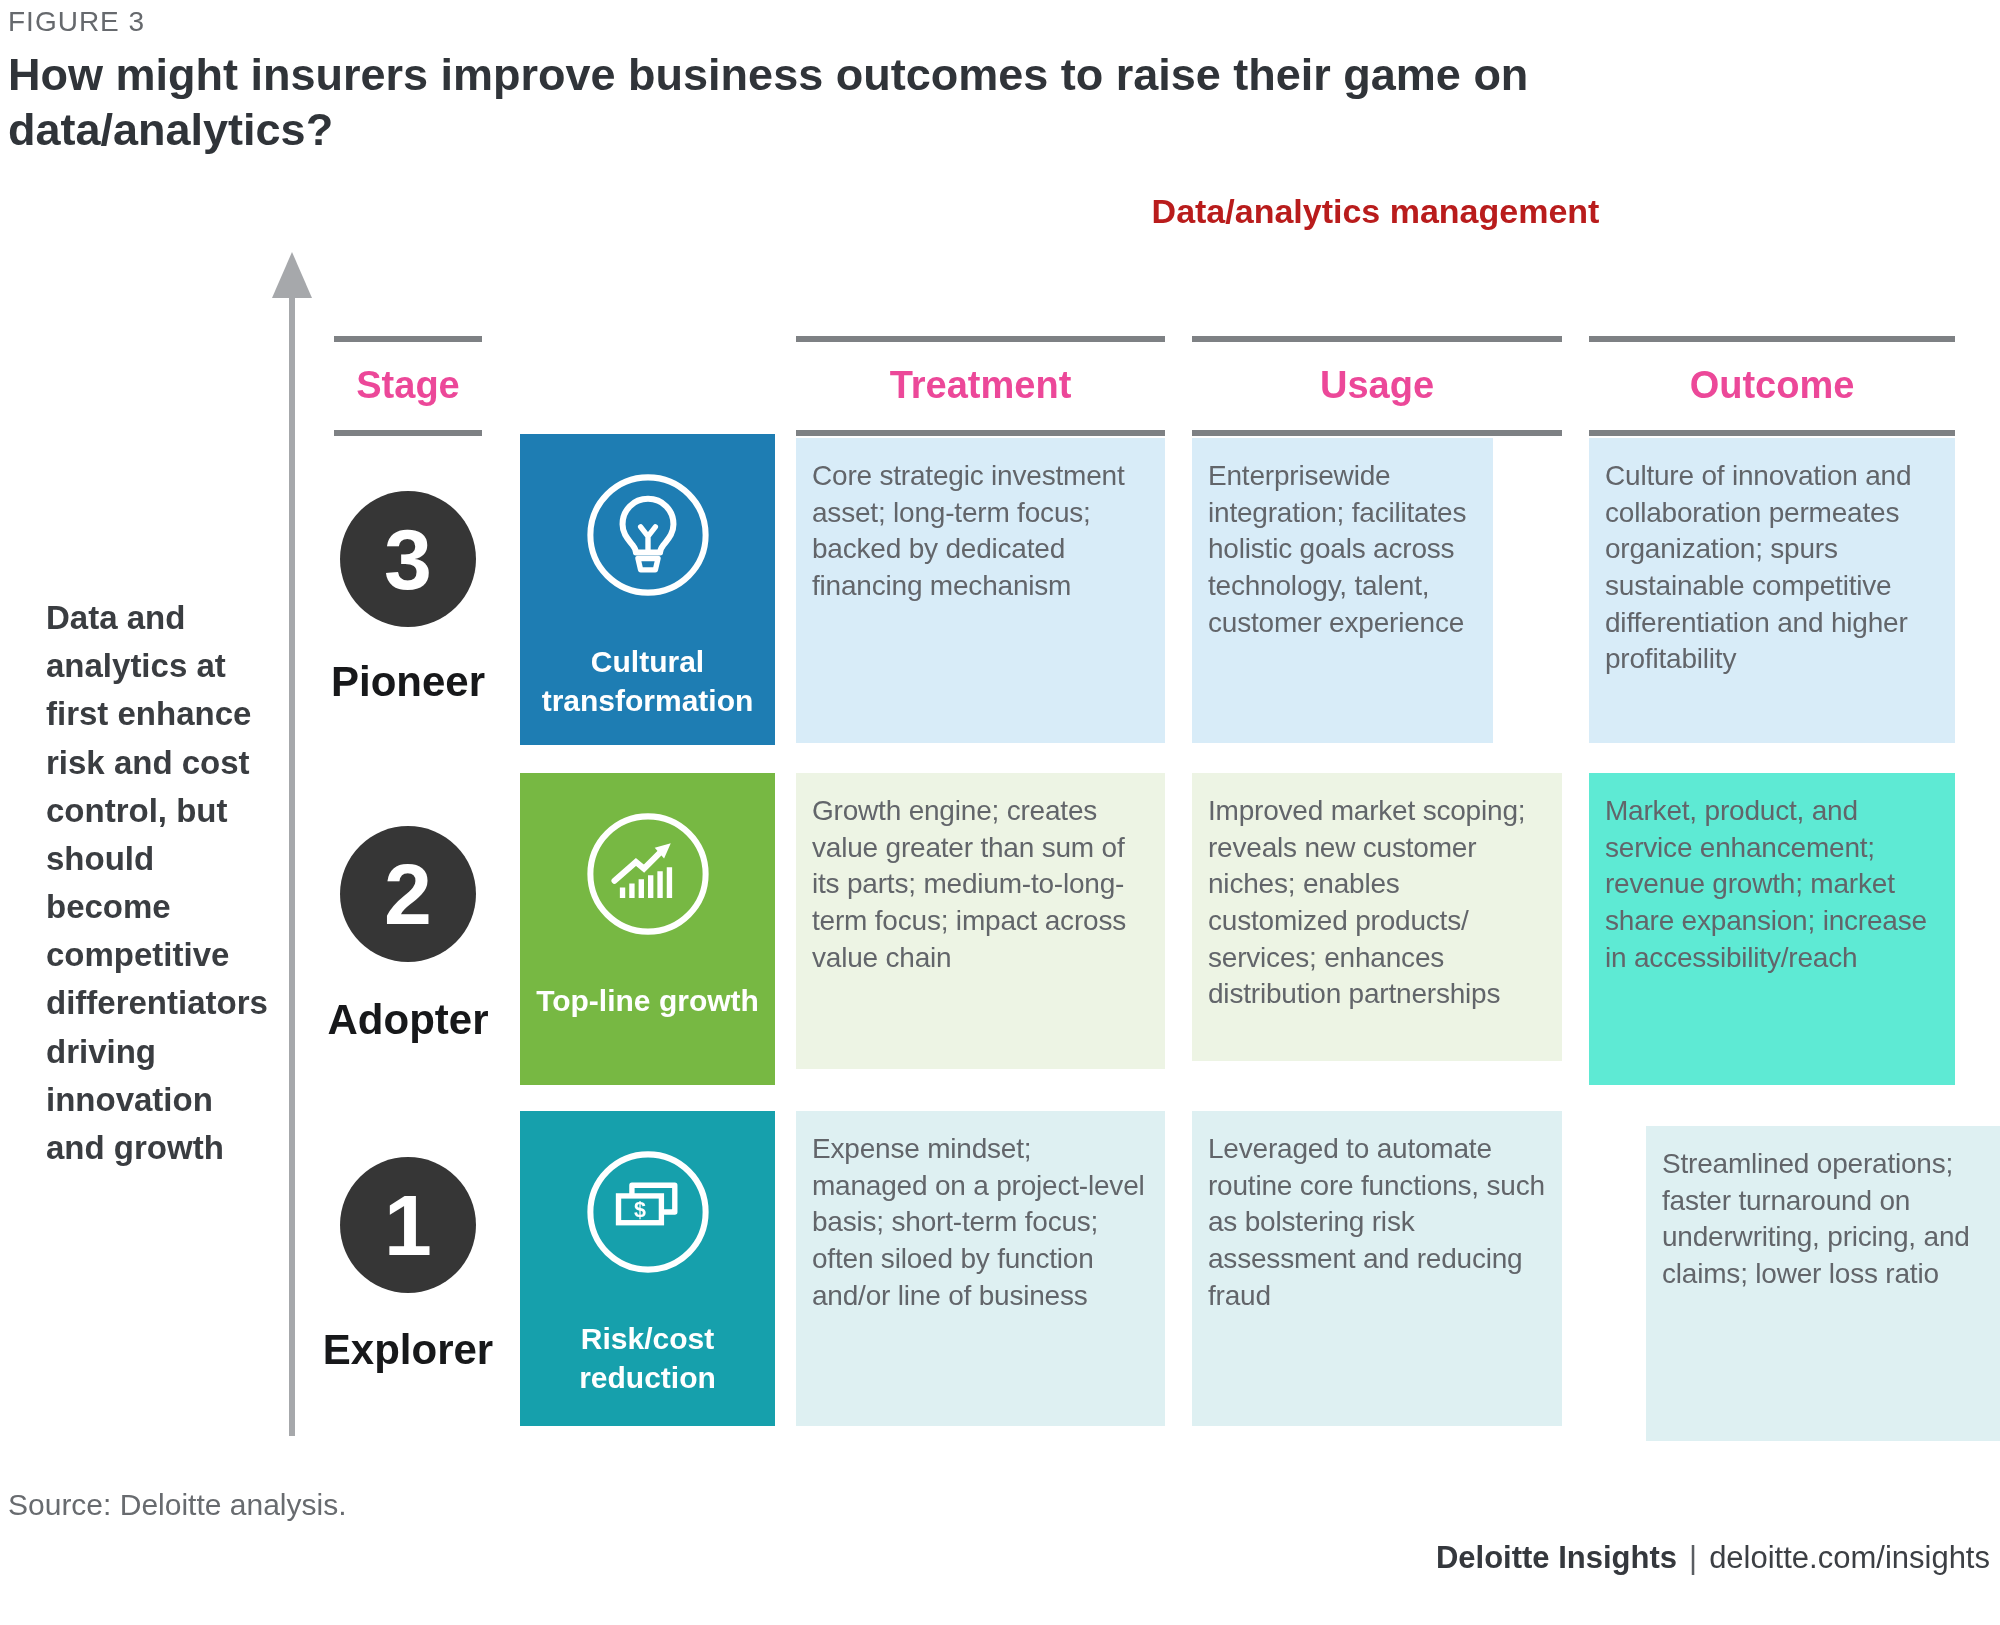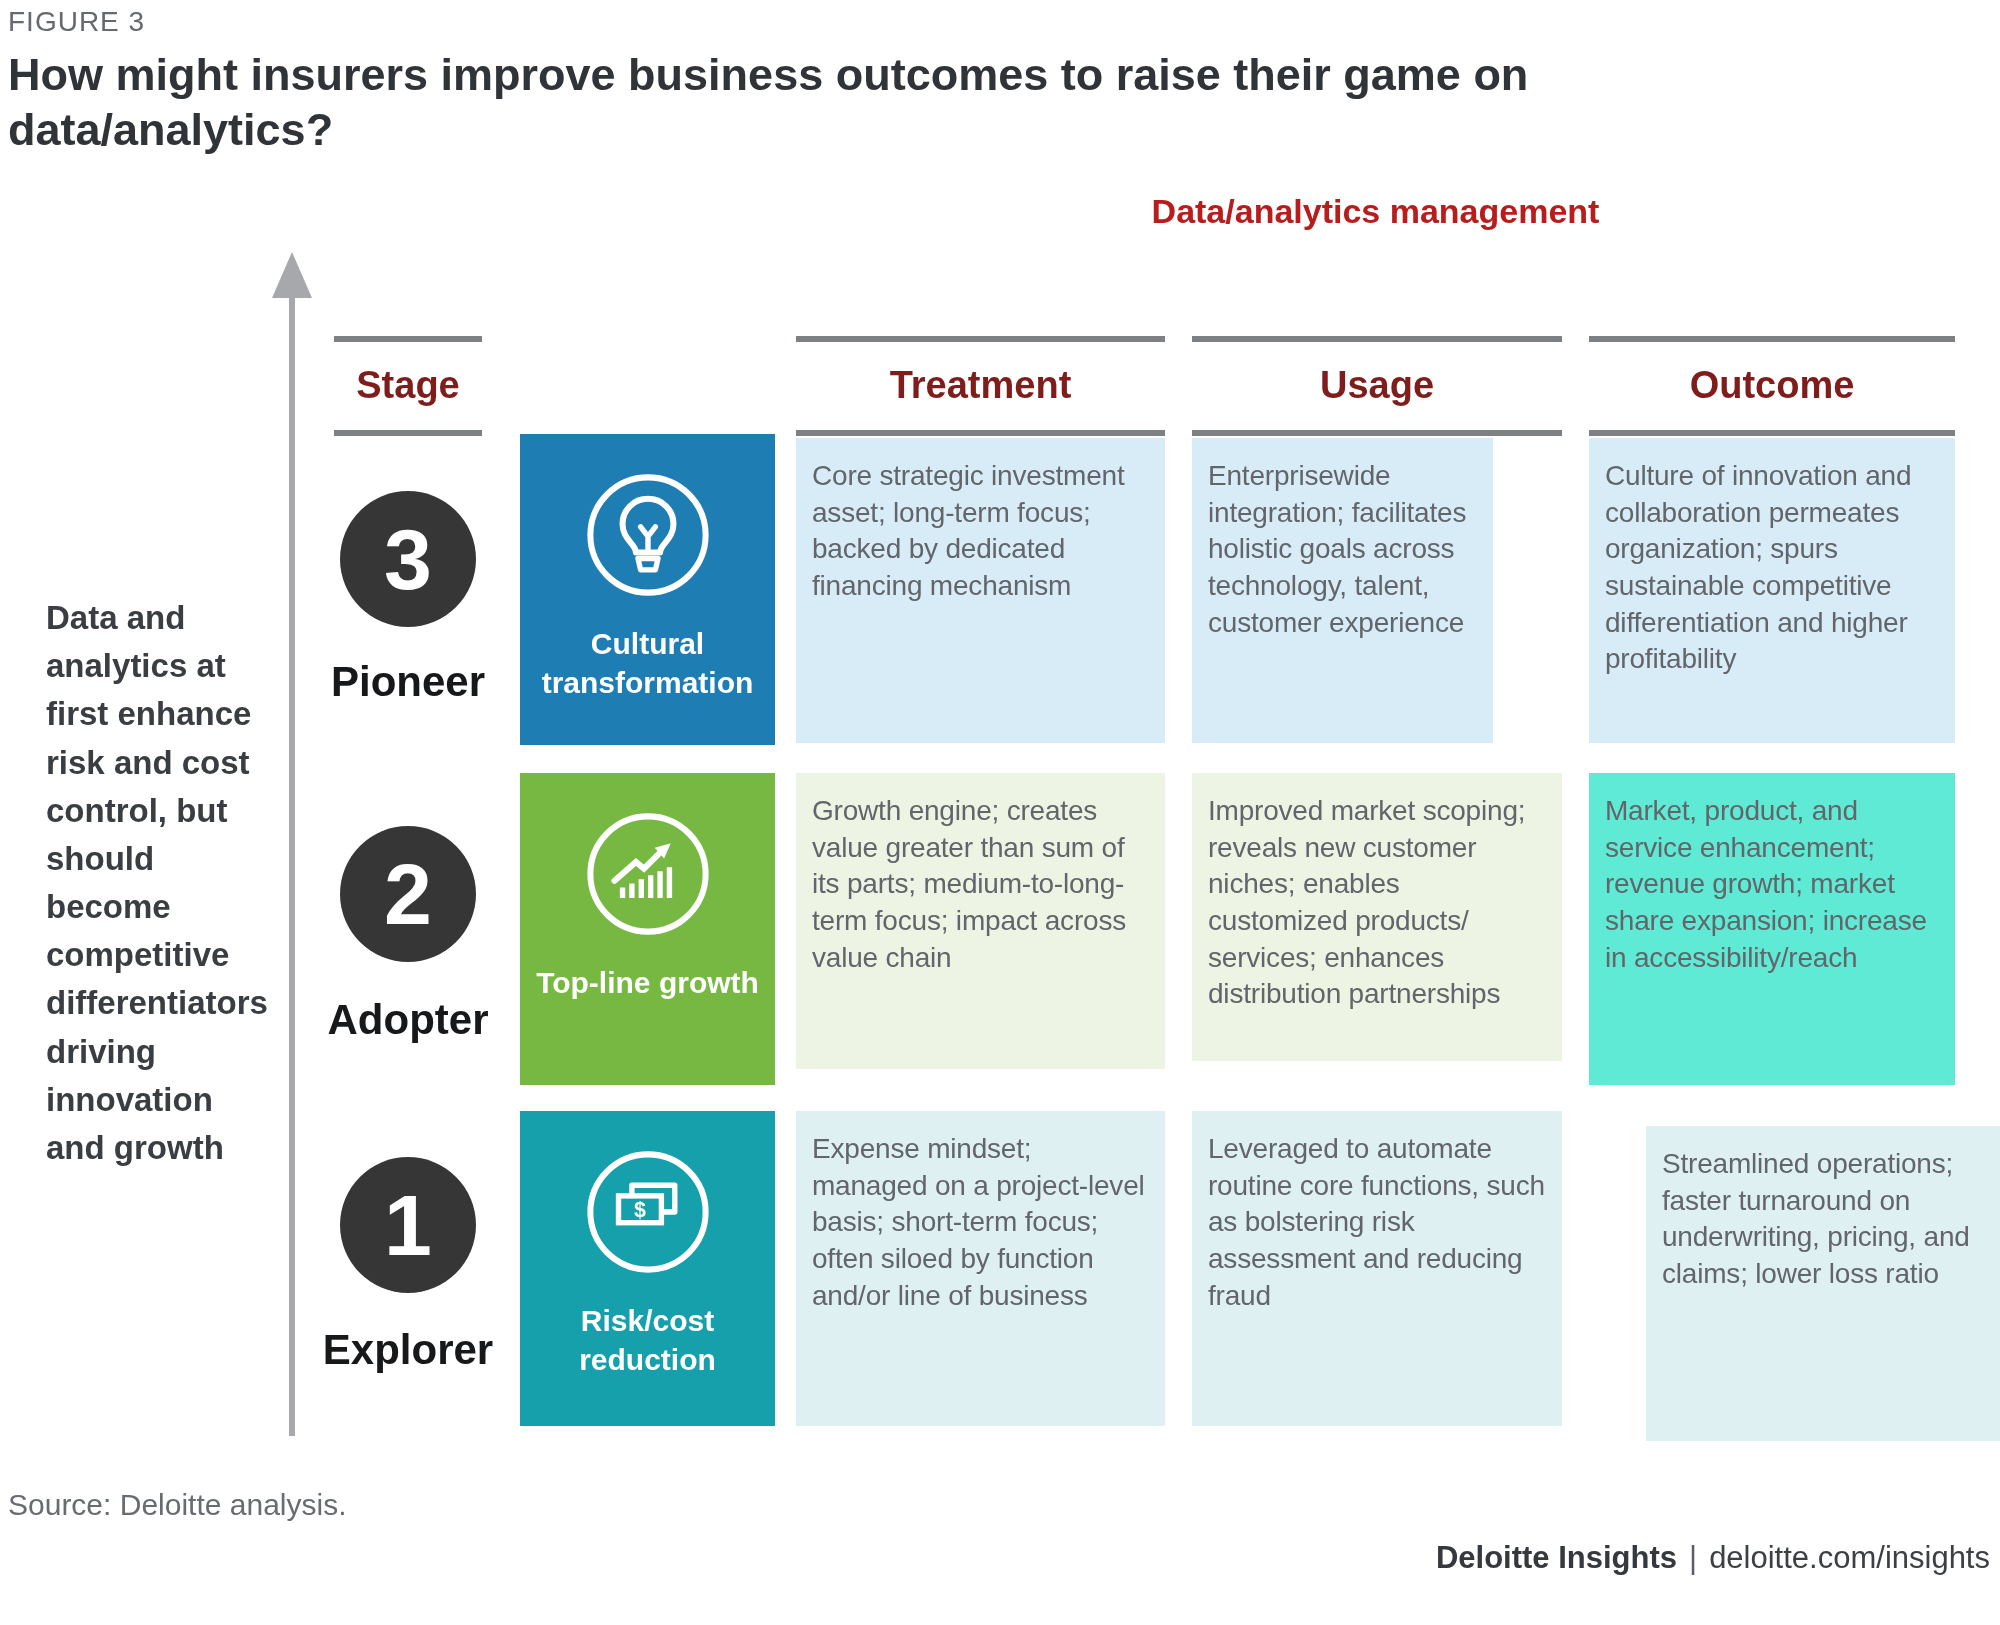--- a/index.html
+++ b/index.html
@@ -7,36 +7,36 @@
           font-family:"Liberation Sans","DejaVu Sans",sans-serif;}
   .abs{position:absolute;}
 
   .figure-label{left:8px;top:6px;font-size:28px;letter-spacing:1px;color:#66696d;}
   .page-title{left:8px;top:48px;width:1700px;font-size:45px;font-weight:bold;color:#303439;line-height:1.22;}
 
   .group-header{left:796px;top:192px;width:1159px;text-align:center;font-size:34px;font-weight:bold;color:#b91c1c;}
 
   .hbar{height:6px;background:#7e8184;}
   .col-label{top:344px;height:82px;display:flex;align-items:center;justify-content:center;
-             font-size:38px;font-weight:bold;color:#7f1d1d;}
+             font-size:38px;font-weight:bold;color:#ec4899;}
 
   .arrow-shaft{left:289px;top:296px;width:6px;height:1140px;background:#a6a8ab;}
   .arrow-head{left:272px;top:252px;width:0;height:0;border-left:20px solid transparent;
               border-right:20px solid transparent;border-bottom:46px solid #a6a8ab;}
 
   .axis-note{left:46px;top:594px;width:232px;font-size:33px;font-weight:bold;color:#3a3d41;line-height:1.46;}
 
   .stage-circle{left:340px;width:136px;height:136px;border-radius:50%;background:#363636;color:#ffffff;
                 display:flex;align-items:center;justify-content:center;font-size:86px;font-weight:bold;}
   .stage-name{left:288px;width:240px;text-align:center;font-size:42px;font-weight:bold;color:#17181a;}
 
   .theme-box{left:520px;width:255px;display:flex;flex-direction:column;align-items:center;
              padding-top:34px;box-sizing:border-box;}
   .theme-icon{width:134px;height:134px;flex:0 0 auto;}
-  .theme-label{margin-top:22px;font-size:30px;font-weight:bold;color:#ffffff;text-align:center;
+  .theme-label{margin-top:40px;font-size:30px;font-weight:bold;color:#ffffff;text-align:center;
                line-height:1.3;padding:0 6px;}
 
   .cell{box-sizing:border-box;padding:20px 16px 0 16px;font-size:28px;color:#62656a;
         line-height:1.31;letter-spacing:-0.2px;}
 
   .source-note{left:8px;top:1488px;font-size:30px;color:#686b6f;}
   .footer{right:10px;top:1540px;font-size:31px;color:#3c3f44;display:flex;gap:12px;align-items:baseline;}
   .footer .brand{font-weight:bold;color:#35383d;}
   .footer .sep{color:#5a5d62;}
 </style>

